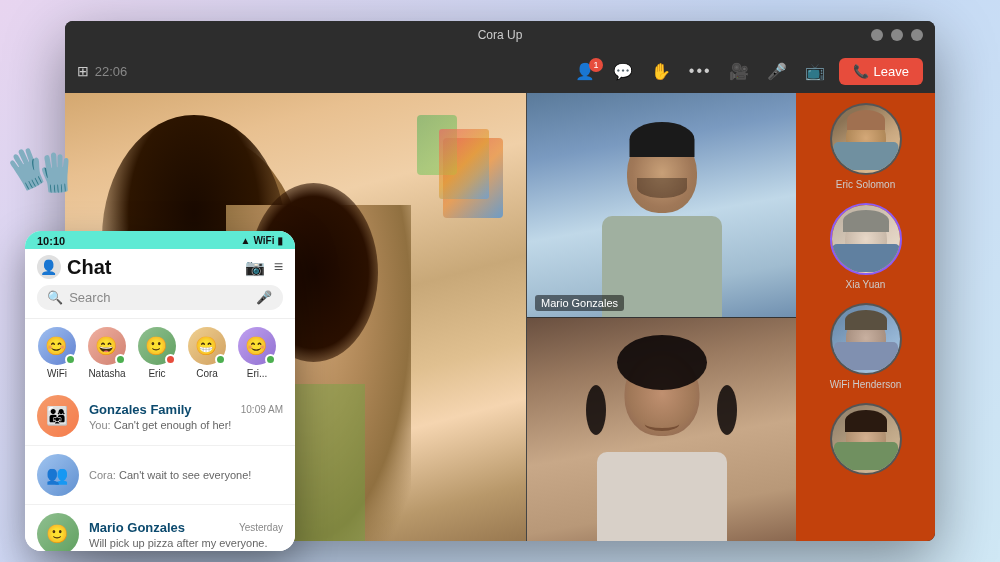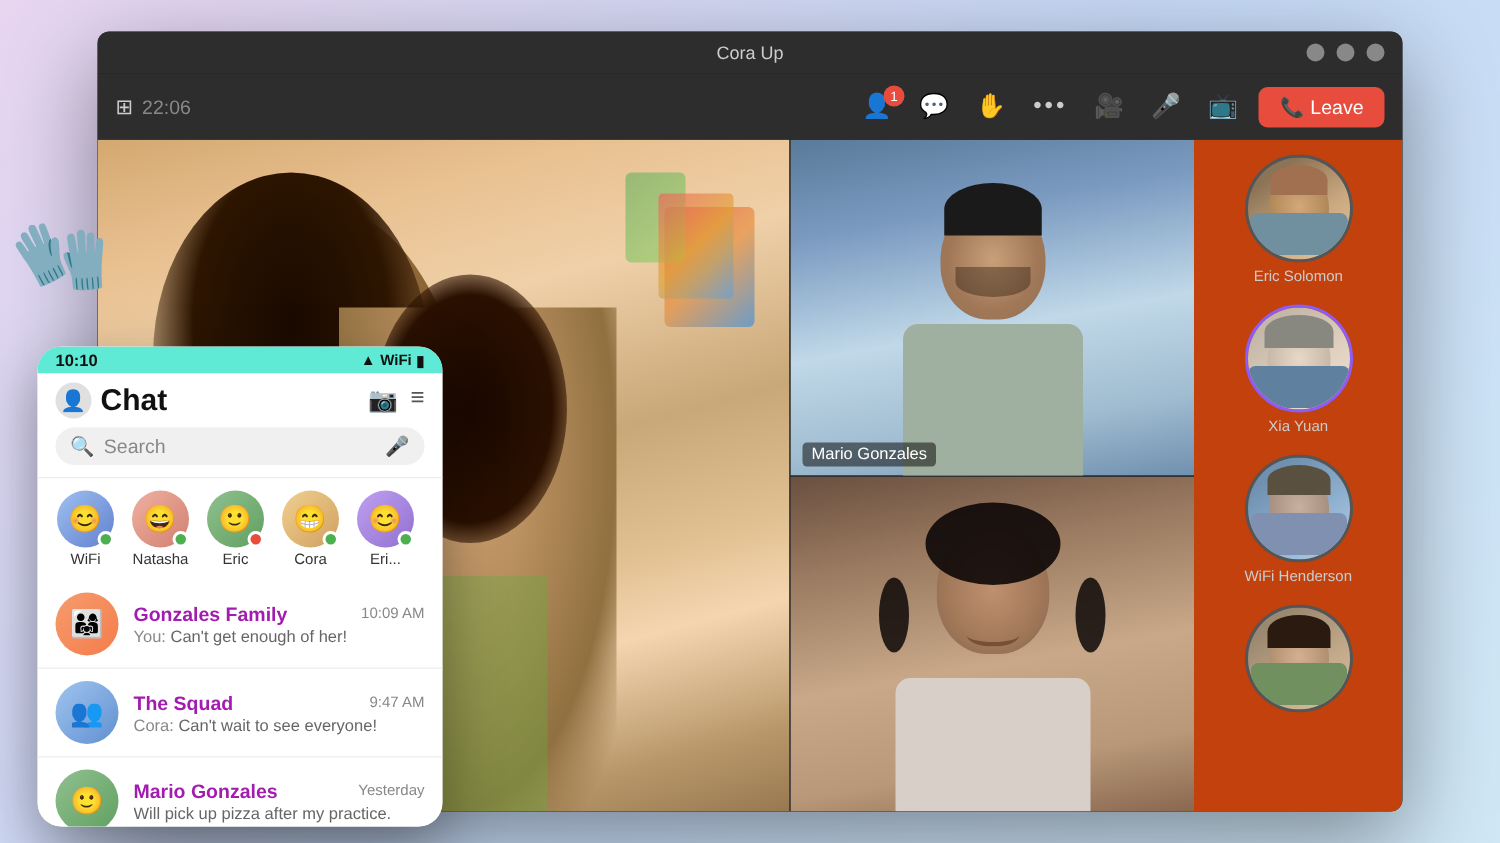--- a/index.html
+++ b/index.html
@@ -386,21 +386,21 @@
     }
     .chat-item-top {
       display: flex;
       justify-content: space-between;
       align-items: center;
       margin-bottom: 2px;
     }
     .chat-item-name {
       font-size: 13px;
       font-weight: 600;
-      color: #a21caf;
+      color: #0c4a6e;
     }
     .chat-item-time {
       font-size: 10px;
       color: #888;
     }
     .chat-item-preview {
       font-size: 11px;
       color: #666;
       white-space: nowrap;
       overflow: hidden;
@@ -589,38 +589,34 @@
             <span class="chat-item-time">10:09 AM</span>
           </div>
           <div class="chat-item-preview">
             <span class="preview-sender">You: </span>Can't get enough of her!
           </div>
         </div>
       </div>
       <div class="chat-item">
         <div class="chat-item-avatar av-squad">👥</div>
         <div class="chat-item-info">
-          <div class="chat-item-top">
-            <span class="chat-item-name">The Squad</span>
-            <span class="chat-item-time">9:47 AM</span>
-          </div>
           <div class="chat-item-preview">
             <span class="preview-sender">Cora: </span>Can't wait to see everyone!
           </div>
         </div>
       </div>
       <div class="chat-item">
         <div class="chat-item-avatar av-mario">🙂</div>
         <div class="chat-item-info">
           <div class="chat-item-top">
             <span class="chat-item-name">Mario Gonzales</span>
             <span class="chat-item-time">Yesterday</span>
           </div>
           <div class="chat-item-preview">
-            Will pick up pizza after my practice.
+            Will pick up pizza after my everyone.
           </div>
         </div>
       </div>
     </div>
   </div>
 
   <div class="app-window">
 
     <div class="title-bar">
       <span class="title-bar-text">Cora Up</span>

